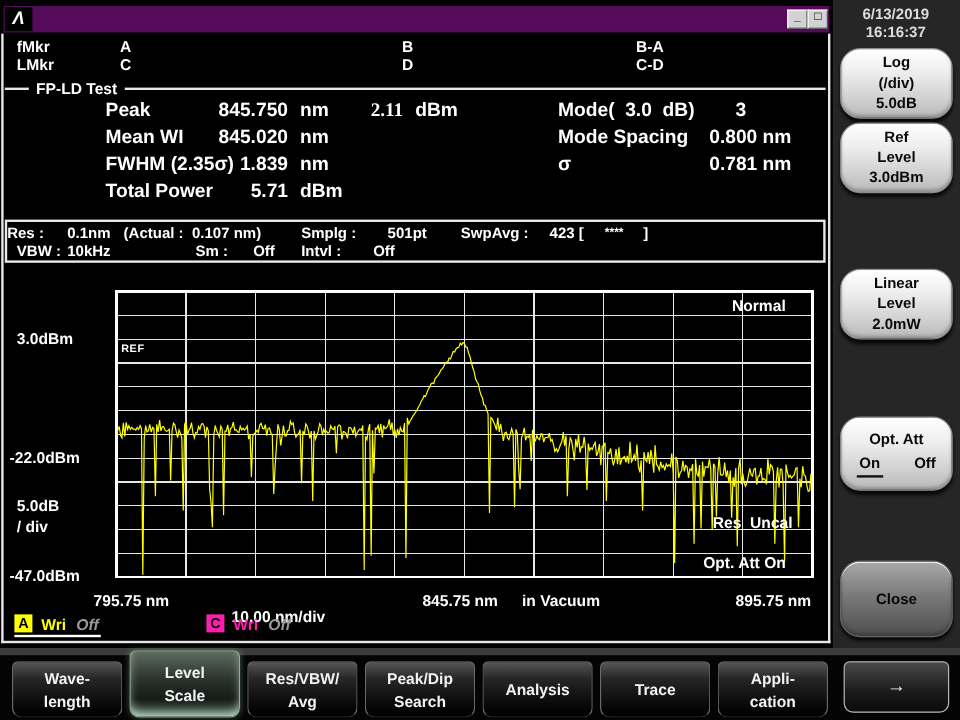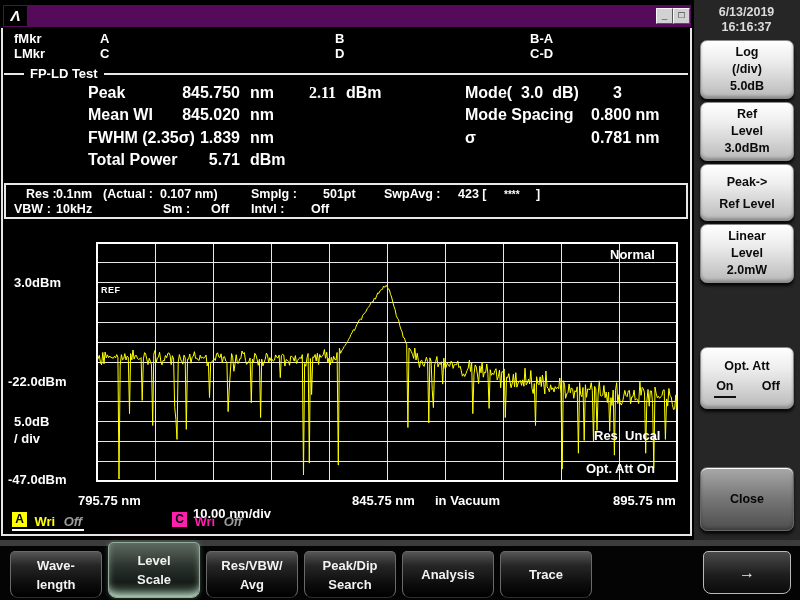--- a/index.html
+++ b/index.html
@@ -37,21 +37,21 @@
   .inlab{font-size:13px;}
   
   .tbox{display:inline-block;width:15px;height:15px;color:#000;text-align:center;
         font-size:12px;line-height:15px;vertical-align:top;}
   .tmode{font-size:13px;margin-left:3px;}
   .toff{font-size:13px;margin-left:4px;color:#9a9a9a;font-style:italic;}
   
   #rpanel{left:694px;top:0;width:106px;height:540px;background:#262626;}
   #datetime{left:695px;top:5px;width:103px;text-align:center;font-size:12.5px;
             color:#dcdcdc;line-height:15px;}
-  .key{left:700px;width:92px;border-radius:7px;border:1px solid #8a8a8a;
+  .key{left:700px;width:92px;border-radius:17px;border:1px solid #8a8a8a;
        background:linear-gradient(180deg,#ffffff 0%,#ededed 35%,#d2d2d2 70%,#b9b9b9 100%);
        box-shadow:0 3px 3px rgba(0,0,0,.8),inset 0 1px 0 #fff,inset 0 -2px 3px rgba(0,0,0,.25);
        color:#0a0a0a;font-size:12.5px;text-align:center;
        display:flex;flex-direction:column;justify-content:center;line-height:17px;}
   .key.dark{background:linear-gradient(180deg,#a9a9a9 0%,#7a7a7a 45%,#4e4e4e 100%);
        border-color:#666;color:#050505;}
   #optatt-row{display:flex;justify-content:space-around;width:100%;margin-top:3px;}
   #optatt-on{border-bottom:2px solid #111;padding:0 2px 1px 2px;}
   
   #menubg{left:0;top:540px;width:800px;height:60px;background:#040404;}
@@ -114,21 +114,21 @@
   <div class="abs meas" style="left:222px;top:151px;">dBm</div>
 
   <div class="abs meas pre" style="left:437px;top:84px;">Mode(  3.0  dB)</div>
   <div class="abs meas" style="left:585px;top:84px;">3</div>
   <div class="abs meas" style="left:437px;top:106px;">Mode Spacing</div>
   <div class="abs meas" style="left:563px;top:106px;">0.800 nm</div>
   <div class="abs meas" style="left:437px;top:129px;">σ</div>
   <div class="abs meas" style="left:563px;top:129px;">0.781 nm</div>
 
   <div class="abs" id="resbox">
-    <span class="rl1" style="left:20px;">Res :</span>
+    <span class="rl1" style="left:0;">Res :</span>
     <span class="rl1" style="left:50px;">0.1nm</span>
     <span class="rl1" style="left:97px;">(Actual :  0.107 nm)</span>
     <span class="rl1" style="left:245px;">Smplg :</span>
     <span class="rl1" style="left:317px;">501pt</span>
     <span class="rl1" style="left:378px;">SwpAvg :</span>
     <span class="rl1" style="left:452px;">423 [</span>
     <span class="rl1" style="left:498px;top:4px;font-size:10px;">****</span>
     <span class="rl1" style="left:530px;">]</span>
     <span class="rl2" style="left:8px;">VBW :</span>
     <span class="rl2" style="left:50px;">10kHz</span>
@@ -208,24 +208,20 @@
   <div class="abs key" style="top:40px;height:57px;">
     <span>Log</span>
     <span>(/div)</span>
     <span>5.0dB</span>
   </div>
   <div class="abs key" style="top:102px;height:57px;">
     <span>Ref</span>
     <span>Level</span>
     <span>3.0dBm</span>
   </div>
-  <div class="abs key" style="top:164px;height:55px;line-height:22px;">
-    <span>Peak-&gt;</span>
-    <span>Ref Level</span>
-  </div>
   <div class="abs key" style="top:224px;height:57px;">
     <span>Linear</span>
     <span>Level</span>
     <span>2.0mW</span>
   </div>
   <div class="abs key" style="top:347px;height:60px;">
     <span>Opt. Att</span>
     <span id="optatt-row">
       <span id="optatt-on">On</span>
       <span id="optatt-off">Off</span>
@@ -255,17 +251,21 @@
     <span>Search</span>
   </div>
   <div class="abs tab" style="left:402px;">
     <span>Analysis</span>
     <span></span>
   </div>
   <div class="abs tab" style="left:500px;">
     <span>Trace</span>
     <span></span>
   </div>
+  <div class="abs tab" style="left:598px;">
+    <span>Appli-</span>
+    <span>cation</span>
+  </div>
   <div class="abs tab arrow">
     <span>→</span>
   </div>
 
 </div>
 
 </body></html>

